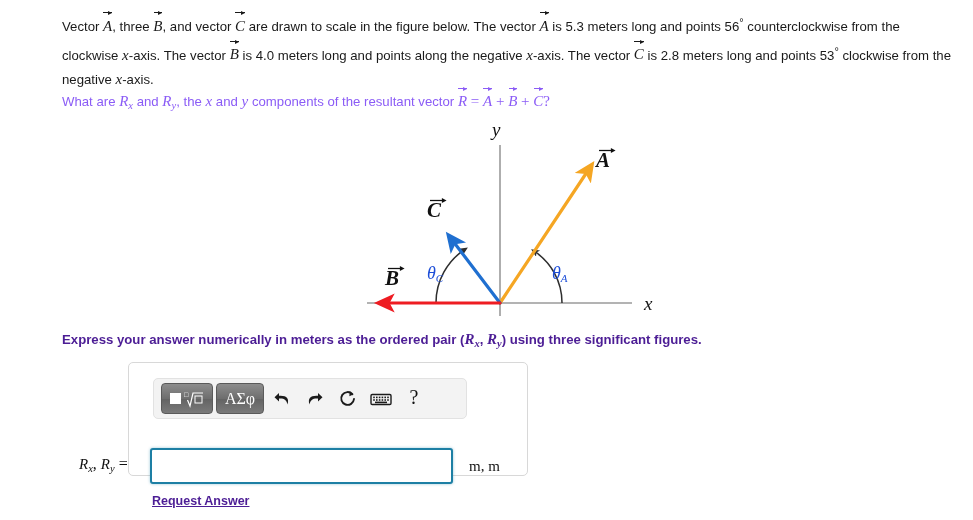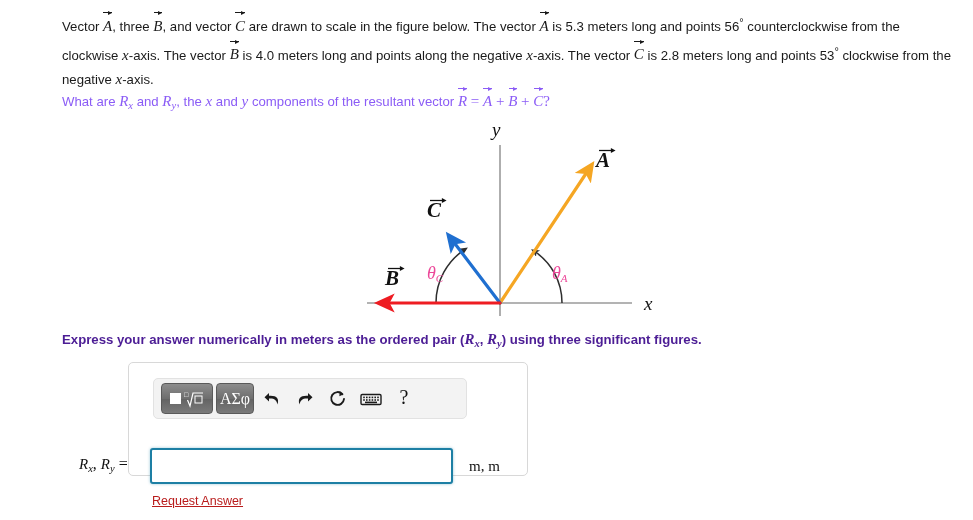--- a/index.html
+++ b/index.html
@@ -116,21 +116,21 @@
   .veclabel .bar {
     position: absolute;
     left: 3px; top: -3px;
     width: 17px; height: 7px;
   }
   .anglelabel {
     position: absolute;
     font-family: "Liberation Serif", serif;
     font-style: italic;
     font-size: 18px;
-    color: #ec4899;
+    color: #1d4ed8;
     line-height: 1;
   }
   .anglelabel .s {
     font-size: 11px;
     vertical-align: -0.30em;
   }
 
   
   .express {
     position: absolute;
@@ -175,21 +175,21 @@
     border: 1px solid #5a5a5a;
     display: flex;
     align-items: center;
     justify-content: center;
     color: #ffffff;
     box-sizing: border-box;
     cursor: pointer;
   }
   .tb-btn.tpl { width: 52px; gap: 2px; }
   .tb-btn.greek {
-    width: 38px;
+    width: 48px;
     font-family: "Liberation Serif", serif;
     font-size: 16px;
     letter-spacing: 0px;
   }
   .sq {
     width: 11px; height: 11px;
     background: #ffffff;
     display: inline-block;
   }
   .tb-icon {
@@ -263,22 +263,22 @@
     font-family: "Liberation Sans", sans-serif;
     font-size: 13px;
     font-weight: bold;
     cursor: pointer;
   }
   .req-link {
     position: absolute;
     left: 152px;
     top: 494px;
     font-size: 12.5px;
-    font-weight: normal;
-    color: #b91c1c;
+    font-weight: bold;
+    color: #4c1d95;
     text-decoration: underline;
     cursor: pointer;
   }
 </style>
 </head>
 <body>
 
 <div class="page">
 
   <div class="stmt">

